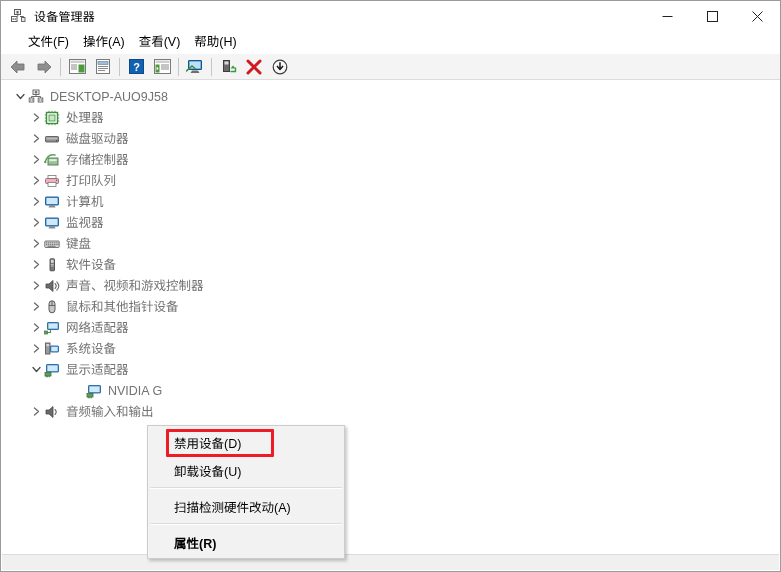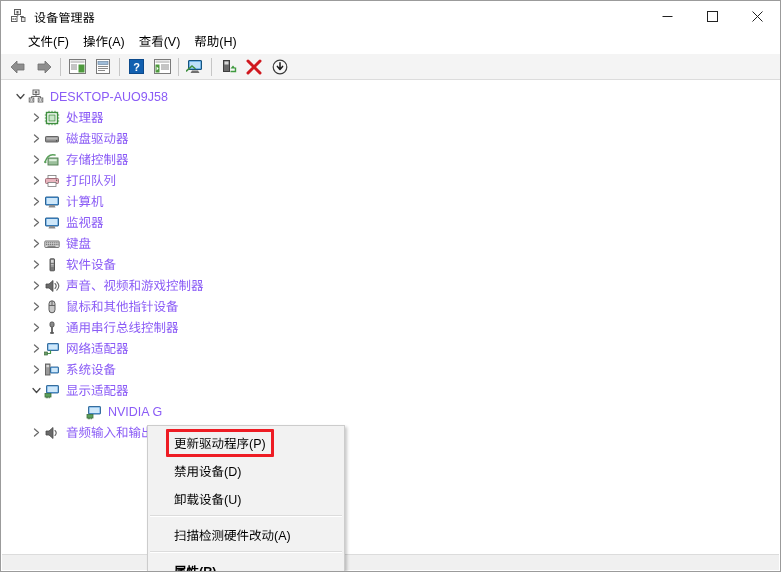--- a/index.html
+++ b/index.html
@@ -41,20 +41,21 @@
     margin-left: 9px;
     margin-right: 8px;
     position: relative;
     flex: 0 0 auto;
   }
   .title-text {
     font-size: 12px;
     color: #000000;
     letter-spacing: 0.2px;
     white-space: nowrap;
+    font-family: Liberation Serif, serif;
   }
   .win-buttons {
     position: absolute;
     right: 0; top: 0;
     height: 30px;
     display: flex;
   }
   .win-btn {
     width: 45px; height: 30px;
     display: flex;
@@ -140,21 +141,21 @@
     font-size: 9px;
   }
   .tree-row .ticon {
     width: 16px; height: 16px;
     flex: 0 0 auto;
     margin-right: 6px;
     position: relative;
   }
   .tree-row .tlabel {
     font-size: 12.5px;
-    color: #8b5cf6;
+    color: #737373;
     line-height: 16px;
   }
   .tree-row.selected .selbox {
     position: absolute;
     left: -3px;
     top: 1px;
     height: 19px;
     background: #cde8ff;
     border: 1px solid #99d1ff;
     z-index: -1;
@@ -567,35 +568,20 @@
         <div class="ticon">
           <svg width="16" height="16" viewBox="0 0 16 16">
             <rect x="5" y="1.8" width="6" height="12" rx="3" fill="#c8c8c8" stroke="#5a5a5a" stroke-width="1"></rect>
             <line x1="8" y1="2" x2="8" y2="6.5" stroke="#5a5a5a" stroke-width="0.9"></line>
             <line x1="5" y1="6.5" x2="11" y2="6.5" stroke="#5a5a5a" stroke-width="0.9"></line>
           </svg>
         </div>
         <div class="tlabel">鼠标和其他指针设备</div>
       </div>
 
-      <div class="tree-row depth1">
-        <div class="chev">
-          <svg width="9" height="9" viewBox="0 0 9 9">
-              <path d="M2.5 1 L6.5 4.5 L2.5 8" stroke="#6a6a6a" stroke-width="1.3" fill="none" stroke-linecap="round" stroke-linejoin="round"></path>
-            </svg>
-        </div>
-        <div class="ticon">
-          <svg width="16" height="16" viewBox="0 0 16 16">
-            <rect x="6" y="2" width="4" height="5" rx="1.6" fill="#8a8a8a" stroke="#4a4a4a" stroke-width="0.9"></rect>
-            <rect x="7" y="7" width="2" height="6.5" fill="#6a6a6a"></rect>
-            <rect x="6.2" y="12" width="3.6" height="1.8" fill="#5a5a5a"></rect>
-          </svg>
-        </div>
-        <div class="tlabel">通用串行总线控制器</div>
-      </div>
 
       <div class="tree-row depth1">
         <div class="chev">
           <svg width="9" height="9" viewBox="0 0 9 9">
               <path d="M2.5 1 L6.5 4.5 L2.5 8" stroke="#6a6a6a" stroke-width="1.3" fill="none" stroke-linecap="round" stroke-linejoin="round"></path>
             </svg>
         </div>
         <div class="ticon">
           <svg width="16" height="16" viewBox="0 0 16 16">
             <rect x="3.5" y="2.5" width="11" height="7" rx="0.6" fill="#3f8fd6" stroke="#2a6394" stroke-width="0.9"></rect>
@@ -676,21 +662,20 @@
         </div>
         <div class="tlabel">音频输入和输出</div>
       </div>
 
     </div>
   </div>
 
   <div class="statusbar"></div>
 
   <div class="ctxmenu">
-    <div class="ctx-item">更新驱动程序(P)</div>
     <div class="ctx-item">禁用设备(D)</div>
     <div class="ctx-item">卸载设备(U)</div>
     <div class="ctx-sep"></div>
     <div class="ctx-item">扫描检测硬件改动(A)</div>
     <div class="ctx-sep"></div>
     <div class="ctx-item bold">属性(R)</div>
   </div>
 
   <div class="redbox"></div>
 

